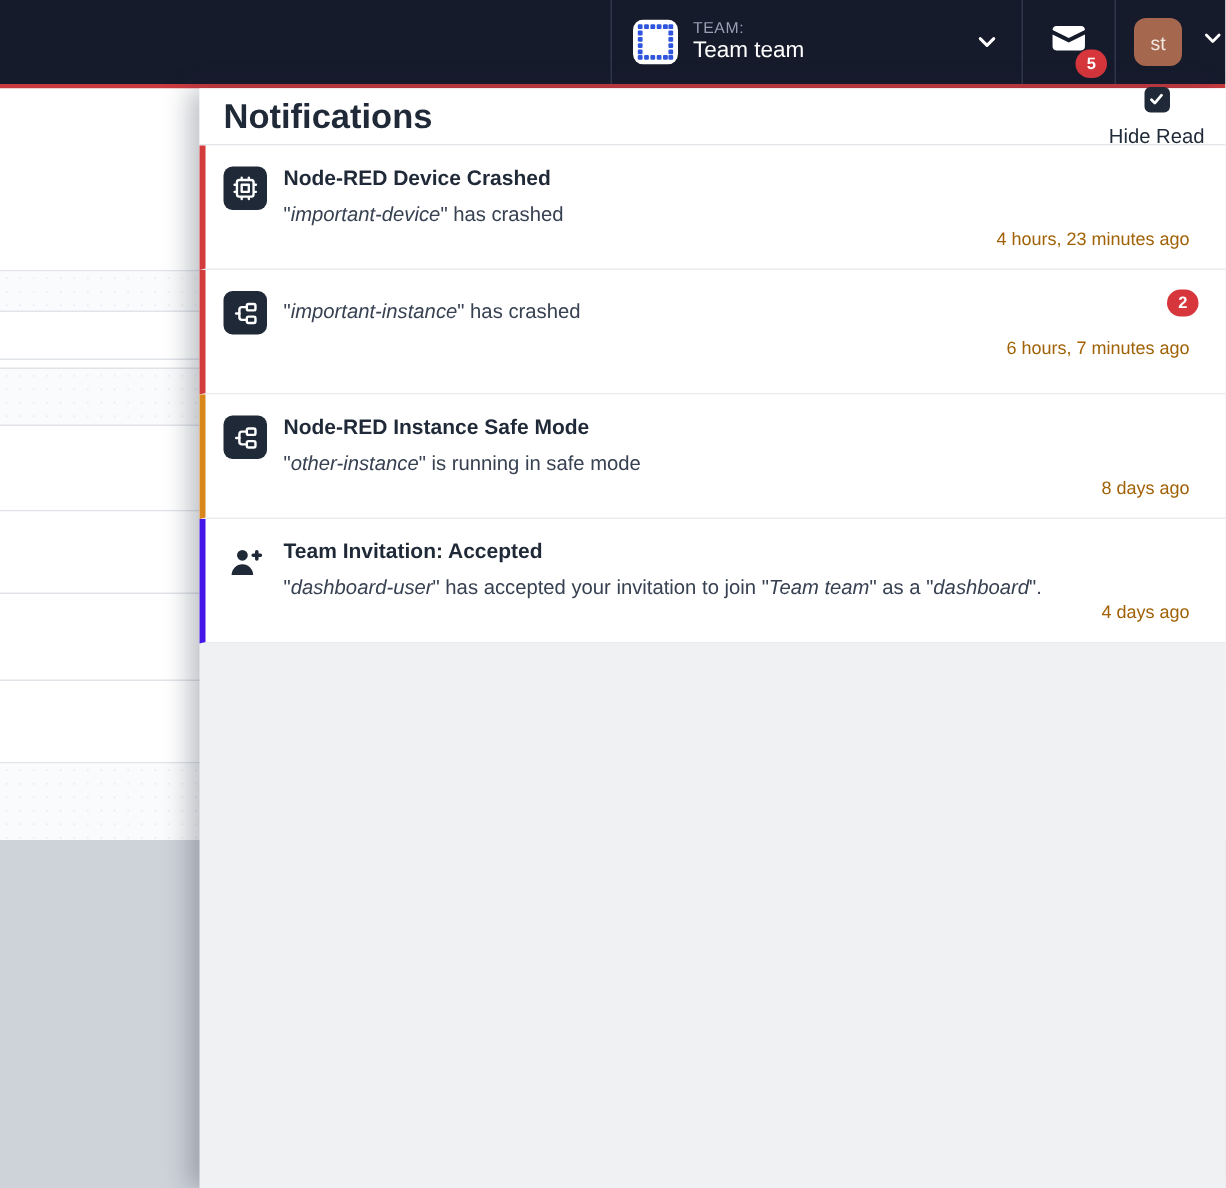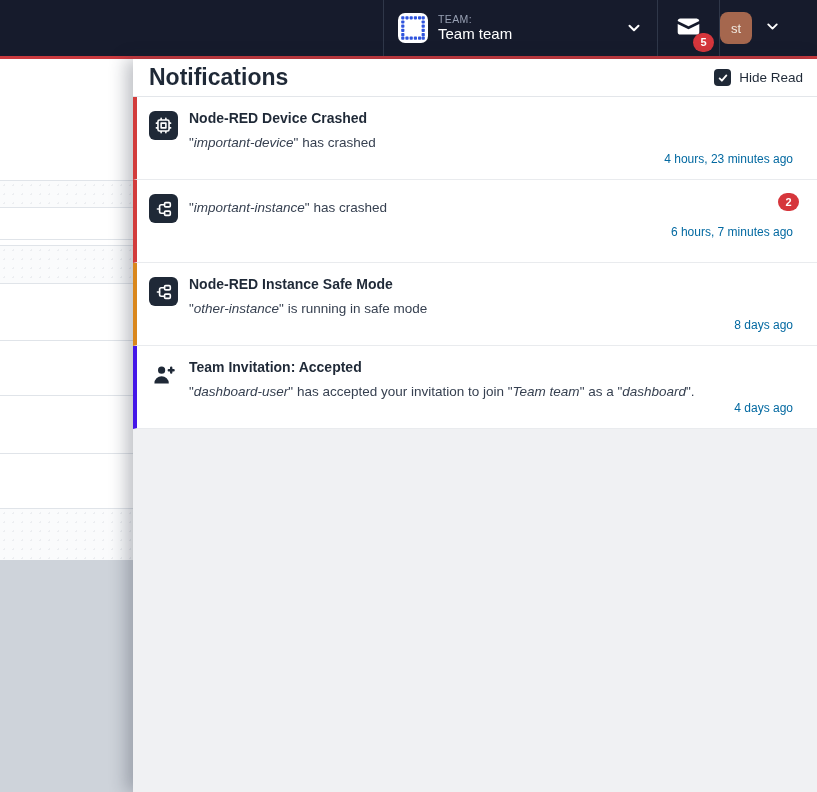--- a/index.html
+++ b/index.html
@@ -20,21 +20,21 @@
   .team-overline{font-size:10.5px;color:#98a0b3;letter-spacing:.4px;}
   .team-name{font-size:15px;color:#ffffff;}
   .team-chevron{margin-left:auto;display:flex;}
   .mail-section{width:62px;justify-content:center;cursor:pointer;position:relative;}
   .mail-wrap{position:relative;display:flex;}
   .mail-badge{
     position:absolute;right:-12px;bottom:-8px;min-width:13px;height:19px;
     background:#d6363c;border-radius:10px;color:#fff;font-size:11px;font-weight:700;
     display:flex;align-items:center;justify-content:center;padding:0 4px;
   }
-  .user-section{width:98px;justify-content:flex-start;gap:12px;cursor:pointer;}
+  .user-section{width:74px;justify-content:flex-end;gap:12px;cursor:pointer;}
   .user-avatar{
     width:32px;height:32px;border-radius:8px;background:#a5674e;color:#f1e9e0;
     display:flex;align-items:center;justify-content:center;font-size:13px;
   }
   
   .top-strip{height:3px;background:#cb3a3f;}
   
   .page{position:absolute;top:59px;left:0;right:0;bottom:0;display:flex;flex-direction:column;}
   .row-w{background:#ffffff;}
   .row-b{background:#e0e4e9;height:1px;flex:0 0 auto;}
@@ -48,42 +48,42 @@
   .panel{
     position:absolute;top:59px;left:133px;right:0;bottom:0;background:#f0f1f3;
     box-shadow:-7px 0 16px rgba(25,32,50,.28);
     display:flex;flex-direction:column;
   }
   .panel-header{
     height:38px;box-sizing:border-box;background:#ffffff;border-bottom:1px solid #e3e6ea;
     display:flex;align-items:center;padding:0 14px 0 16px;flex:0 0 auto;
   }
   .panel-title{font-size:23px;font-weight:700;color:#1f2937;flex:1;}
-  .hide-read{display:flex;align-items:center;gap:8px;cursor:pointer;}
+  .hide-read{display:flex;align-items:center;gap:8px;cursor:pointer;flex-direction:column;}
   .checkbox{
     width:17px;height:17px;border-radius:4px;background:#1f2937;
     display:flex;align-items:center;justify-content:center;flex:0 0 auto;
   }
   .hide-read-label{font-size:13.5px;color:#1f2937;}
   .notif-list{display:flex;flex-direction:column;}
   .notif{
     position:relative;height:83px;box-sizing:border-box;background:#ffffff;
     border-left:4px solid transparent;border-bottom:1px solid #e9ebee;
     padding:12px 24px 23px 12px;display:flex;gap:11px;cursor:pointer;
   }
   .notif-icon{
     width:29px;height:29px;border-radius:6px;background:#1f2937;flex:0 0 auto;
     display:flex;align-items:center;justify-content:center;margin-top:2px;
   }
   .notif-icon.no-box{background:transparent;}
   .notif-body{flex:1;display:flex;flex-direction:column;min-width:0;}
   .notif-title{font-size:14px;font-weight:600;color:#1f2937;line-height:1.3;}
   .notif-msg{font-size:13.5px;color:#374151;margin-top:7px;line-height:1.3;}
   .notif-msg i{font-style:italic;}
-  .notif-time{margin-top:auto;text-align:right;font-size:12px;color:#0369a1;}
+  .notif-time{margin-top:auto;text-align:right;font-size:12px;color:#a16207;}
   .notif-badge{
     position:absolute;top:13px;right:18px;min-width:11px;height:18px;border-radius:10px;
     background:#d6363c;color:#fff;font-size:11px;font-weight:700;
     display:flex;align-items:center;justify-content:center;padding:0 5px;
   }
 </style>
 </head>
 <body>
 
 <div class="navbar">

